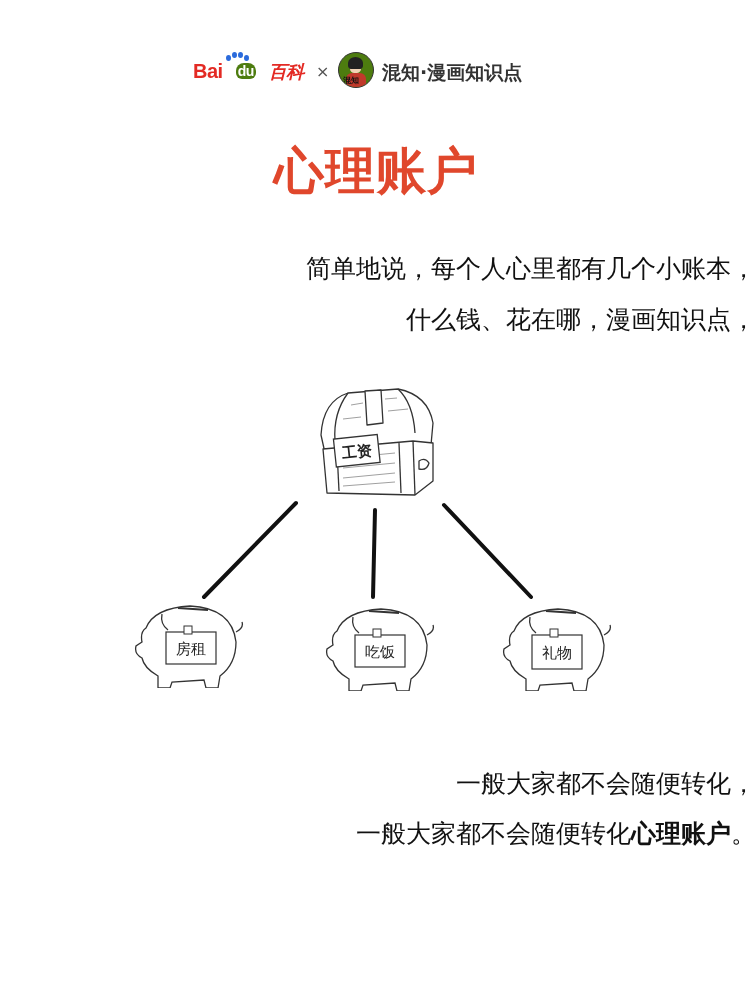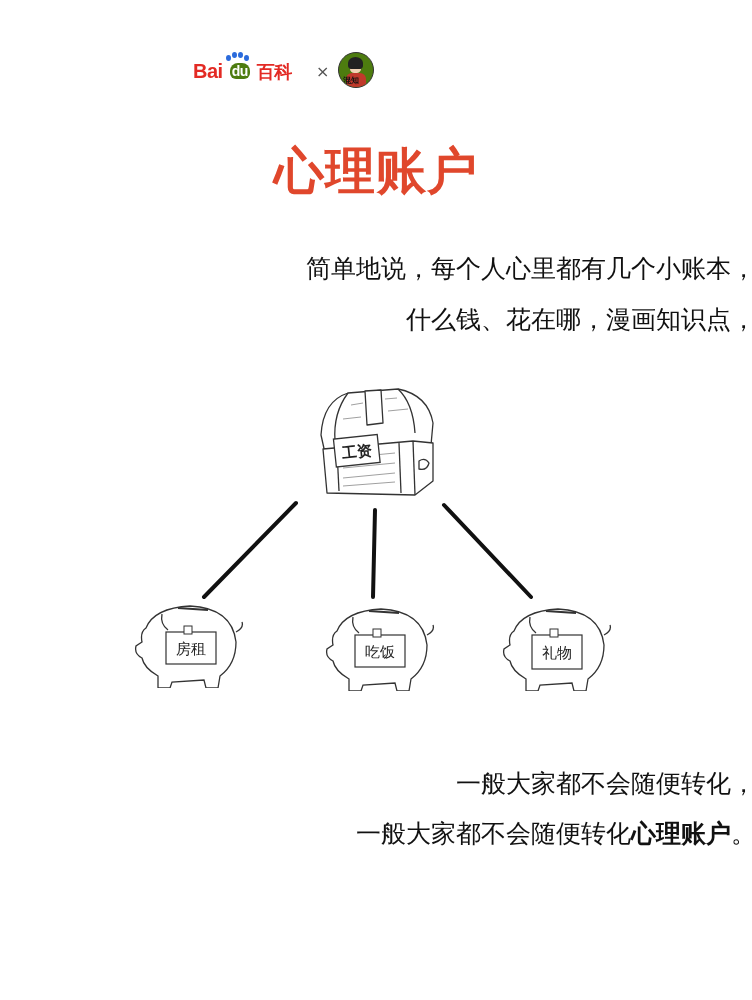--- a/index.html
+++ b/index.html
@@ -1,23 +1,23 @@
 <!DOCTYPE html>
 <html><head>
 <meta charset="utf-8">
 <style>
   html, body { margin:0; padding:0; background:#ffffff; }
   body { width:752px; height:1000px; position:relative; overflow:hidden; font-family:"DejaVu Sans", sans-serif; color:#111; }
   
   .brand-bar { position:absolute; left:0; top:52px; width:752px; height:40px; }
   .baidu { position:absolute; left:193px; top:8px; font-family:"Liberation Sans", sans-serif; font-weight:bold; font-size:20px; color:#e32a24; letter-spacing:-0.5px; }
-  .baidu .du { display:inline-block; background:#4d7c0f; color:#fff; border-radius:8px 8px 6px 6px; font-size:14px; padding:0 2px; margin:0 7px; position:relative; top:-2px; }
+  .baidu .du { display:inline-block; background:#4d7c0f; color:#fff; border-radius:8px 8px 6px 6px; font-size:14px; padding:0 2px; margin:0 13px; position:relative; top:-2px; }
   .baidu .paw { position:absolute; left:31px; top:-8px; width:26px; height:10px; }
   .baidu .paw span { position:absolute; width:5px; height:6px; border-radius:50%; background:#2b6bdc; }
-  .baike { color:#e32a24; font-weight:bold; font-size:18px; }
+  .baike { color:#e32a24; font-weight:bold; font-size:18px;font-style:italic; }
   .times { position:absolute; left:316px; top:10px; font-size:16px; color:#555; }
   .avatar { position:absolute; left:338px; top:0px; width:34px; height:34px; border:1.5px solid #333; border-radius:50%; overflow:hidden; background:#4d7c0f; }
   .avatar .hair { position:absolute; left:9px; top:4px; width:15px; height:12px; background:#222; border-radius:50% 50% 30% 30%; }
   .avatar .face { position:absolute; left:11px; top:10px; width:11px; height:10px; background:#f1d3b5; border-radius:40%; }
   .avatar .shirt { position:absolute; left:7px; top:20px; width:20px; height:14px; background:#c0392b; border-radius:6px 6px 0 0; }
   .avatar .tag { position:absolute; left:4px; top:22px; font-size:8px; font-weight:bold; color:#111; }
   .hunzhi { position:absolute; left:382px; top:8px; font-weight:bold; font-size:19px; color:#333; }
   
   .title { position:absolute; left:0; width:752px; top:138px; text-align:center; font-weight:bold; font-size:50px; color:#e0472c; letter-spacing:1px; }
   .para { position:absolute; left:4px; width:752px; text-align:right; font-size:25px; color:#111; }
@@ -41,20 +41,21 @@
         <span style="left:20px;top:3px"></span>
     </div>
   </div>
   <div class="times">×</div>
   <div class="avatar">
     <div class="shirt"></div>
       <div class="face"></div>
       <div class="hair"></div>
     <div class="tag">混知</div>
   </div>
+  <div class="hunzhi">混知·漫画知识点</div>
 </div>
 
 <div class="title">心理账户</div>
 
 <div class="para" style="top:252px">简单地说，每个人心里都有几个小账本，</div>
 <div class="para" style="top:303px">什么钱、花在哪，漫画知识点，</div>
 
 <svg class="connector" width="752" height="1000">
   <line x1="296" y1="503" x2="204" y2="597" stroke="#111" stroke-width="4" stroke-linecap="round"></line>
   <line x1="375" y1="510" x2="373" y2="597" stroke="#111" stroke-width="4" stroke-linecap="round"></line>

